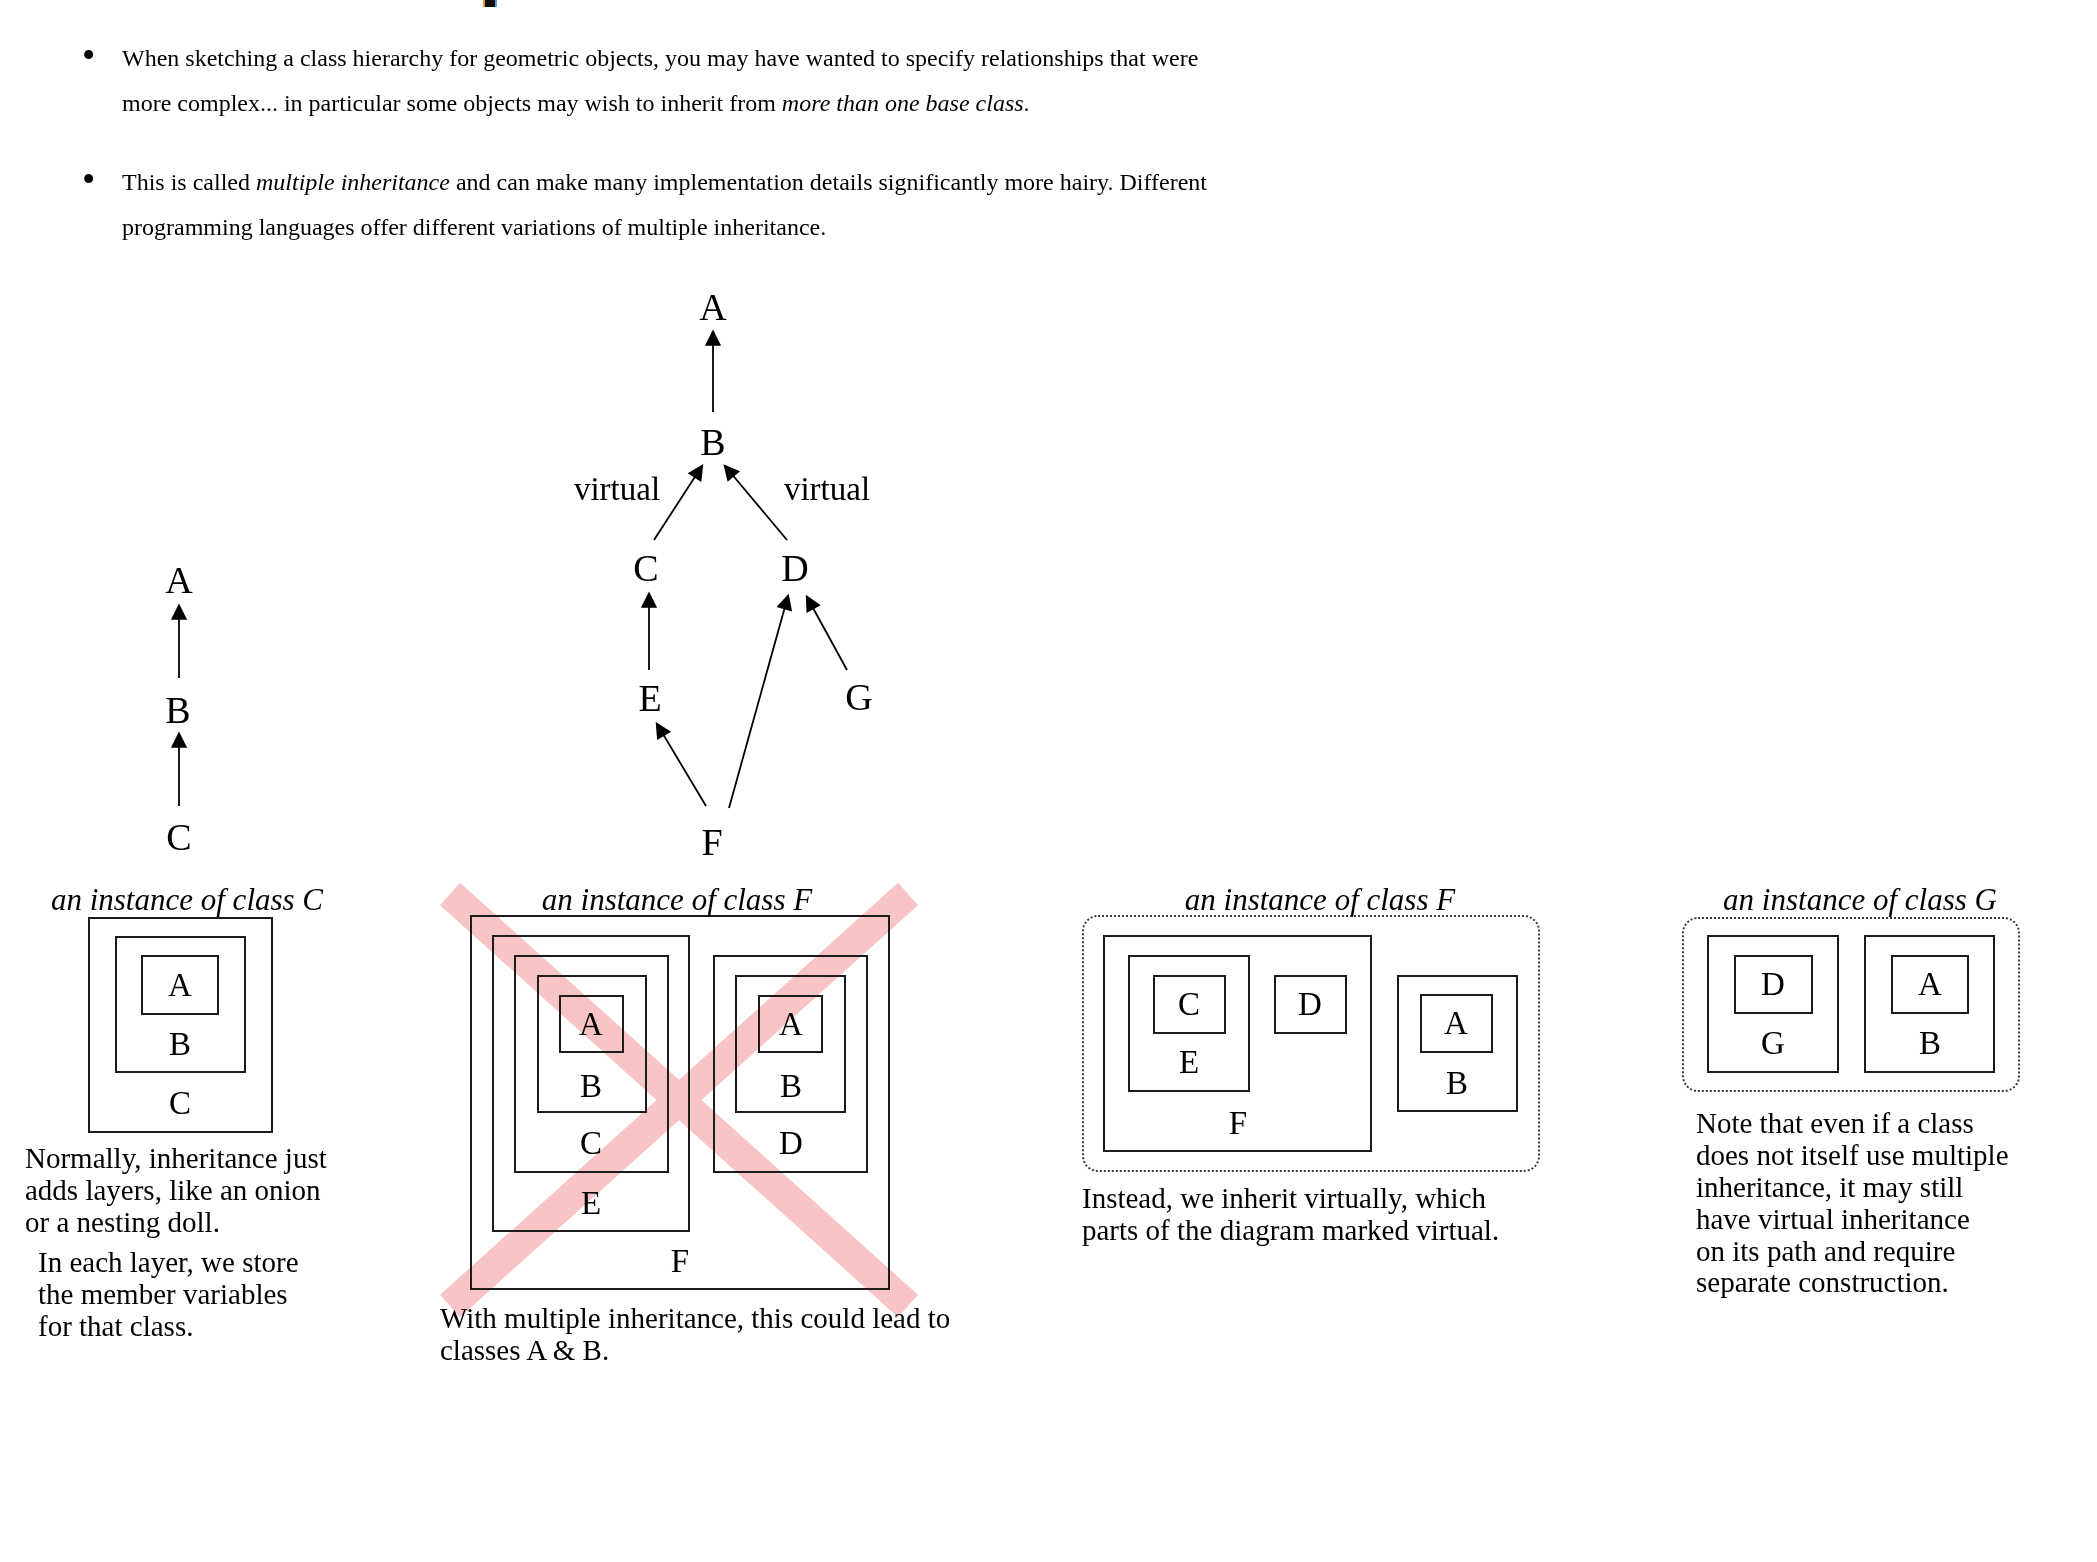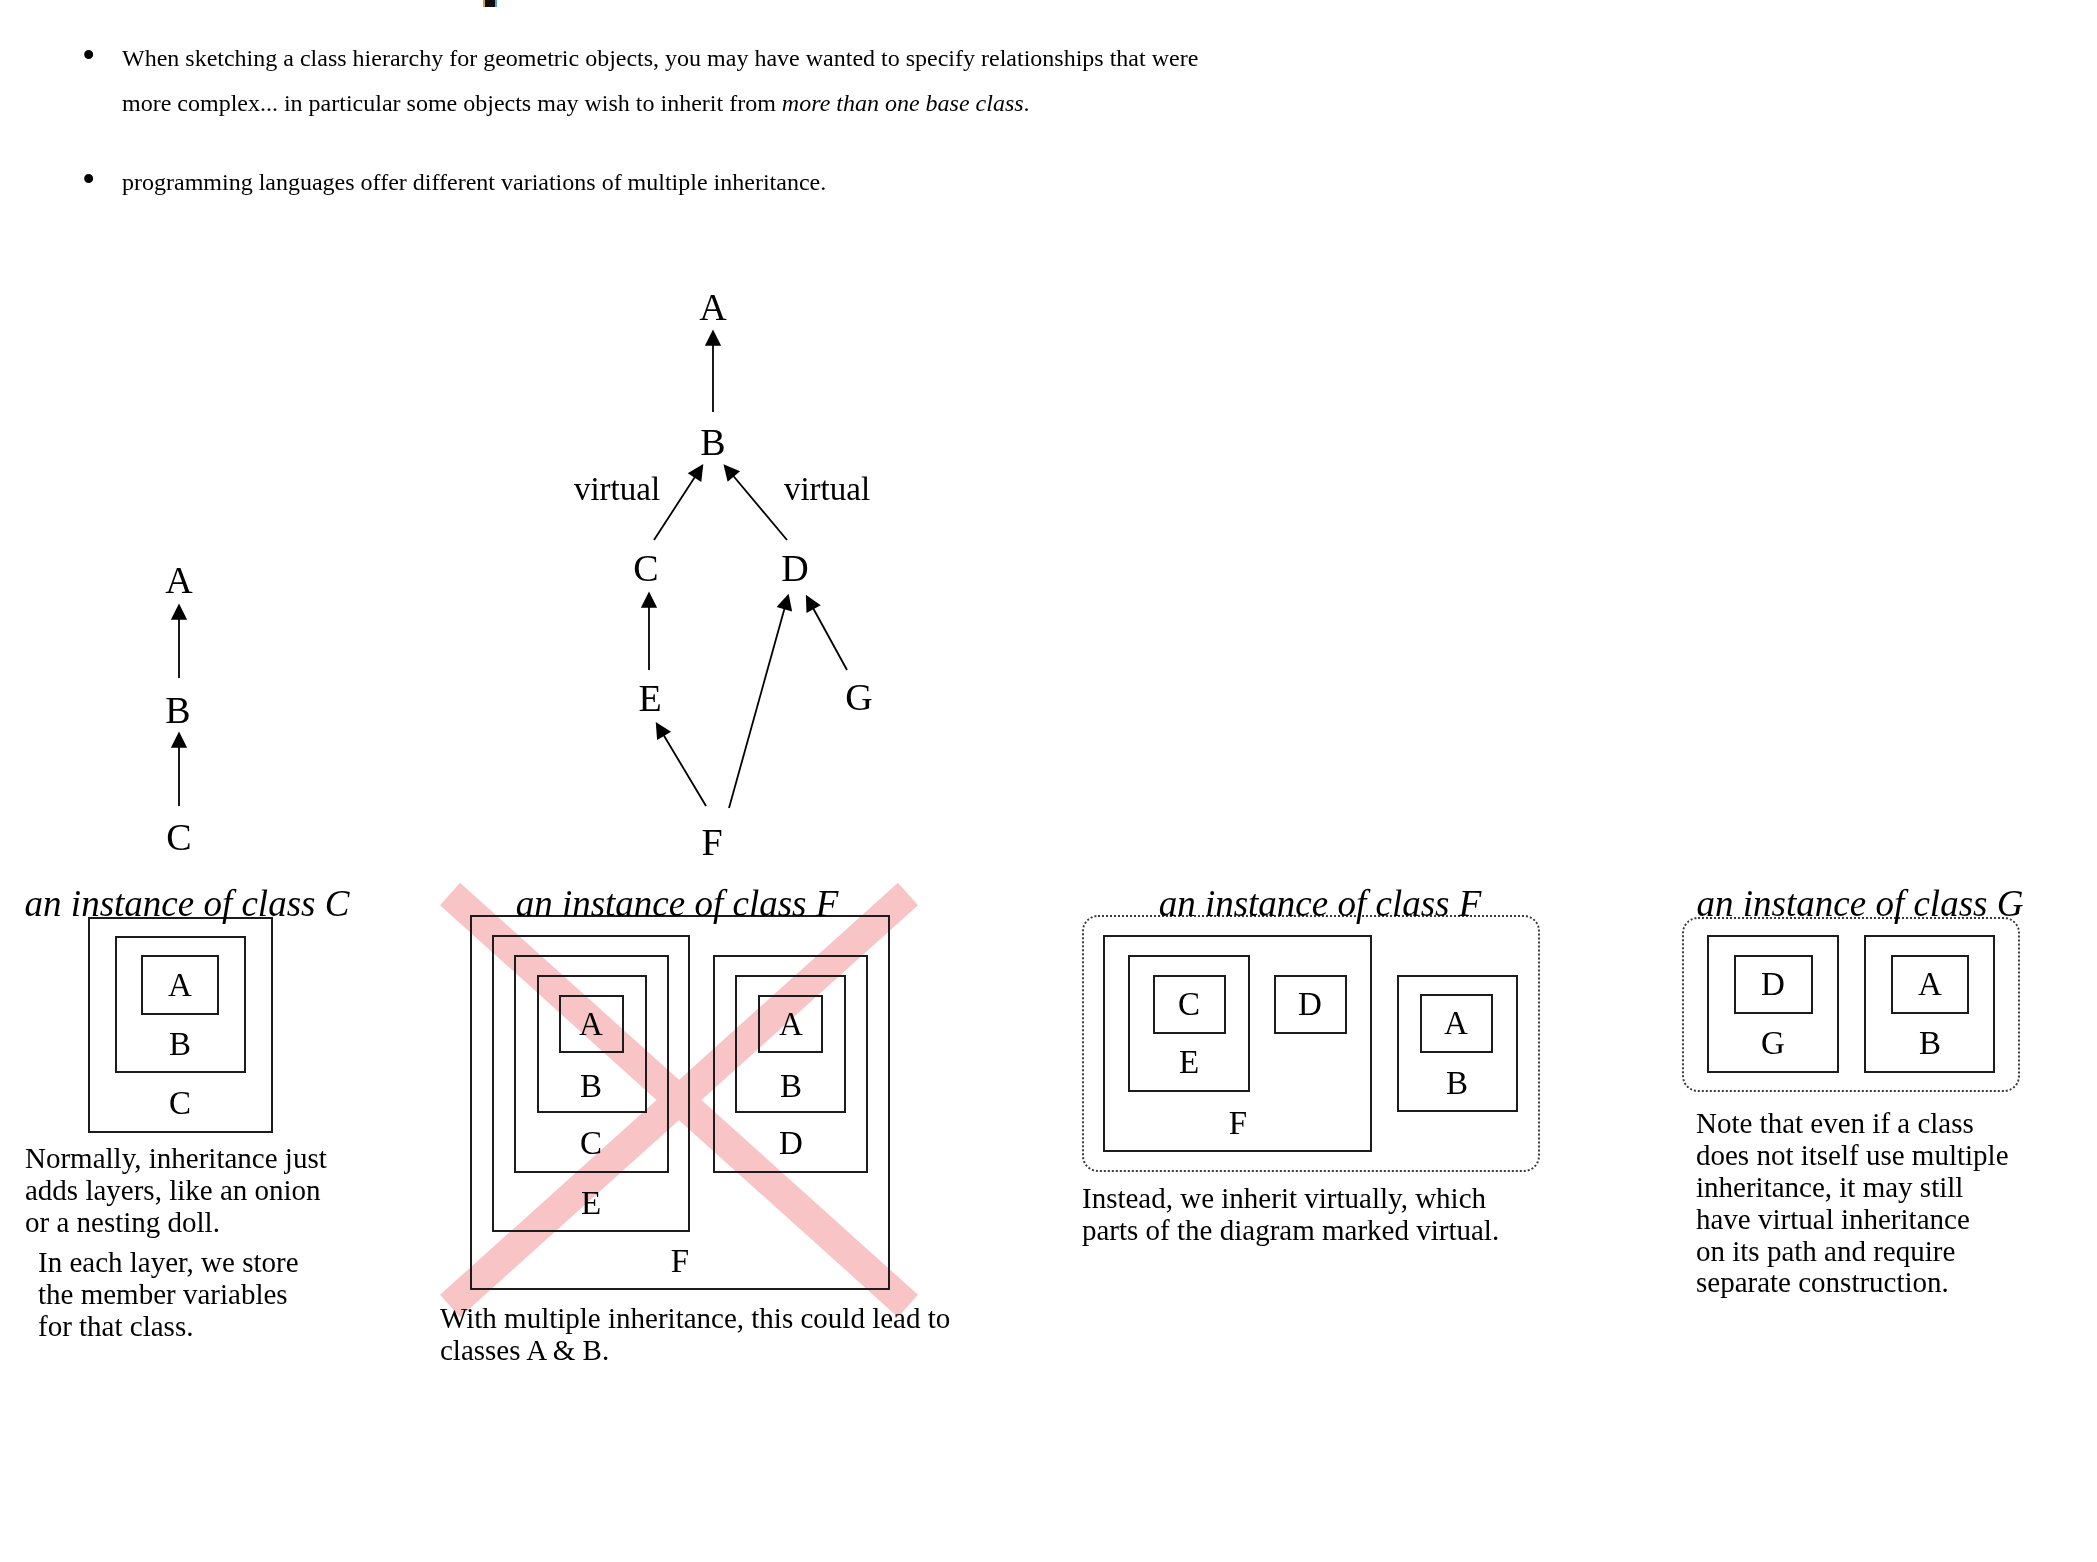--- a/index.html
+++ b/index.html
@@ -17,21 +17,21 @@
   .bline { font-size:24px; line-height:45px; white-space:nowrap; }
 
   .lbl { position:absolute; transform:translate(-50%,-50%); white-space:nowrap; z-index:3; }
   .node-lbl { font-size:38px; }
   .virt-lbl { font-size:33px; }
   .box-lbl  { font-size:33px; }
 
   .box { position:absolute; box-sizing:border-box; border:2px solid #1c1c1c; background:transparent; z-index:2; }
   .dotted-box { position:absolute; box-sizing:border-box; border:2px dotted #3a3a3a; border-radius:16px; background:transparent; z-index:2; }
 
-  .inst-title { position:absolute; transform:translateX(-50%); font-style:italic; font-size:37px; white-space:nowrap; z-index:3; }
+  .inst-title { position:absolute; transform:translateX(-50%); font-style:italic; font-size:31px; white-space:nowrap; z-index:3; }
   .caption { position:absolute; font-size:29px; line-height:1.1; z-index:3; }
   .caption div { white-space:nowrap; }
 </style>
 </head>
 <body>
 
 <div class="page">
 
   <div class="frag"></div>
 
@@ -68,20 +68,23 @@
     <div class="bline">
       <span>When sketching a class hierarchy for geometric objects, you may have wanted to specify relationships that were</span>
     </div>
     <div class="bline">
       <span>more complex... in particular some objects may wish to inherit from </span><i>more than one base class</i><span>.</span>
     </div>
   </div>
 
   <div class="bullet" style="top:160px">
     <span class="marker">•</span>
+    <div class="bline">
+      <span>This is called </span><i>multiple inheritance</i><span> and can make many implementation details significantly more hairy.  Different</span>
+    </div>
     <div class="bline">
       <span>programming languages offer different variations of multiple inheritance.</span>
     </div>
   </div>
 
   <span class="lbl node-lbl" style="left:179px; top:580px">A</span>
   <span class="lbl node-lbl" style="left:178px; top:710px">B</span>
   <span class="lbl node-lbl" style="left:179px; top:837px">C</span>
 
   <span class="lbl node-lbl" style="left:713px; top:307px">A</span>

